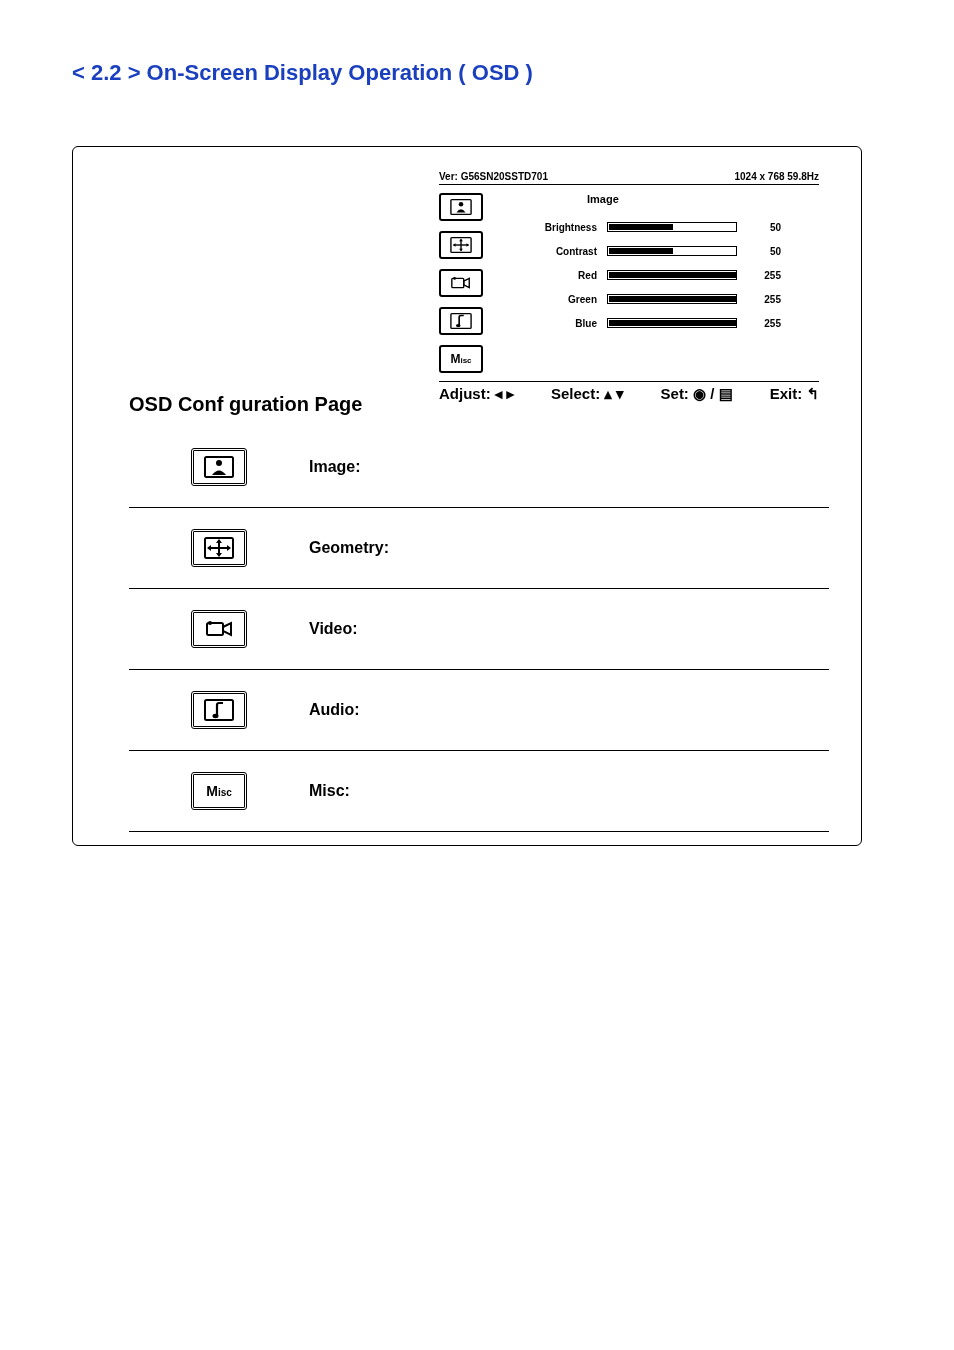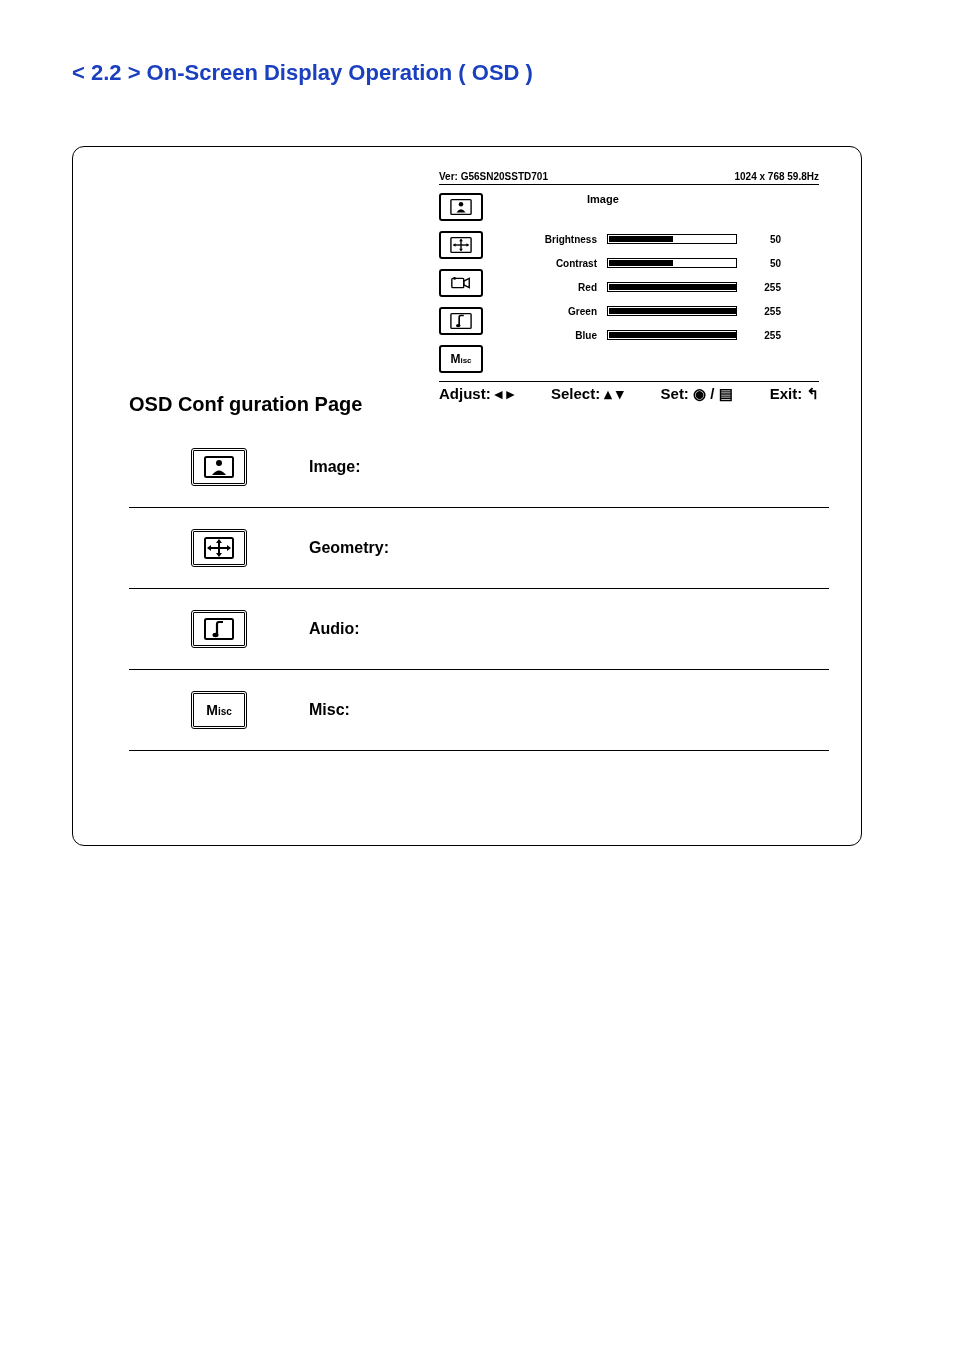--- a/index.html
+++ b/index.html
@@ -18,21 +18,21 @@
     padding: 60px 72px 40px 72px;
   }
   .title {
     color: #1a3fbf;
     font-size: 22px;
     font-weight: bold;
     margin-bottom: 60px;
   }
   .frame {
     border: 1.5px solid #000;
-    border-radius: 12px;
+    border-radius: 6px;
     width: 790px;
     height: 700px;
     position: relative;
     box-sizing: border-box;
     padding: 24px 28px;
   }
 
   
   .osd-box {
     position: absolute;
@@ -70,21 +70,21 @@
   }
   .osd-icon svg { width: 22px; height: 18px; }
   .osd-settings {
     flex: 1;
     padding-left: 18px;
   }
   .osd-heading {
     text-align: left;
     font-weight: bold;
     font-size: 11px;
-    margin-bottom: 22px;
+    margin-bottom: 10px;
     padding-left: 70px;
   }
   .osd-row {
     display: flex;
     align-items: center;
     height: 24px;
     gap: 10px;
   }
   .osd-label {
     width: 80px;
@@ -312,20 +312,32 @@
                 <polygon points="15,2 12,6 18,6" fill="#000"></polygon>
                 <polygon points="15,20 12,16 18,16" fill="#000"></polygon>
                 <polygon points="3,11 7,8 7,14" fill="#000"></polygon>
                 <polygon points="27,11 23,8 23,14" fill="#000"></polygon>
               </svg>
         </div>
           </div>
         <div class="conf-label">Geometry:</div>
       </div>
 
+      <div class="conf-row">
+        <div class="conf-icon-wrap">
+            <div class="conf-icon">
+          <svg viewBox="0 0 30 22">
+                <rect x="3" y="5" width="16" height="12" rx="1.5" fill="none" stroke="#000" stroke-width="2"></rect>
+                <polygon points="19,9 27,5 27,17 19,13" fill="none" stroke="#000" stroke-width="2"></polygon>
+                <circle cx="6" cy="5" r="2" fill="#000"></circle>
+              </svg>
+        </div>
+          </div>
+        <div class="conf-label">Video:</div>
+      </div>
 
       <div class="conf-row">
         <div class="conf-icon-wrap">
             <div class="conf-icon">
           <svg viewBox="0 0 30 22">
                 <rect x="1" y="1" width="28" height="20" rx="1.5" fill="none" stroke="#000" stroke-width="2"></rect>
                 <path d="M13 17 L13 6 Q13 4 15 4 L19 4" fill="none" stroke="#000" stroke-width="2.2"></path>
                 <ellipse cx="11.5" cy="17" rx="3" ry="2.2" fill="#000"></ellipse>
               </svg>
         </div>

